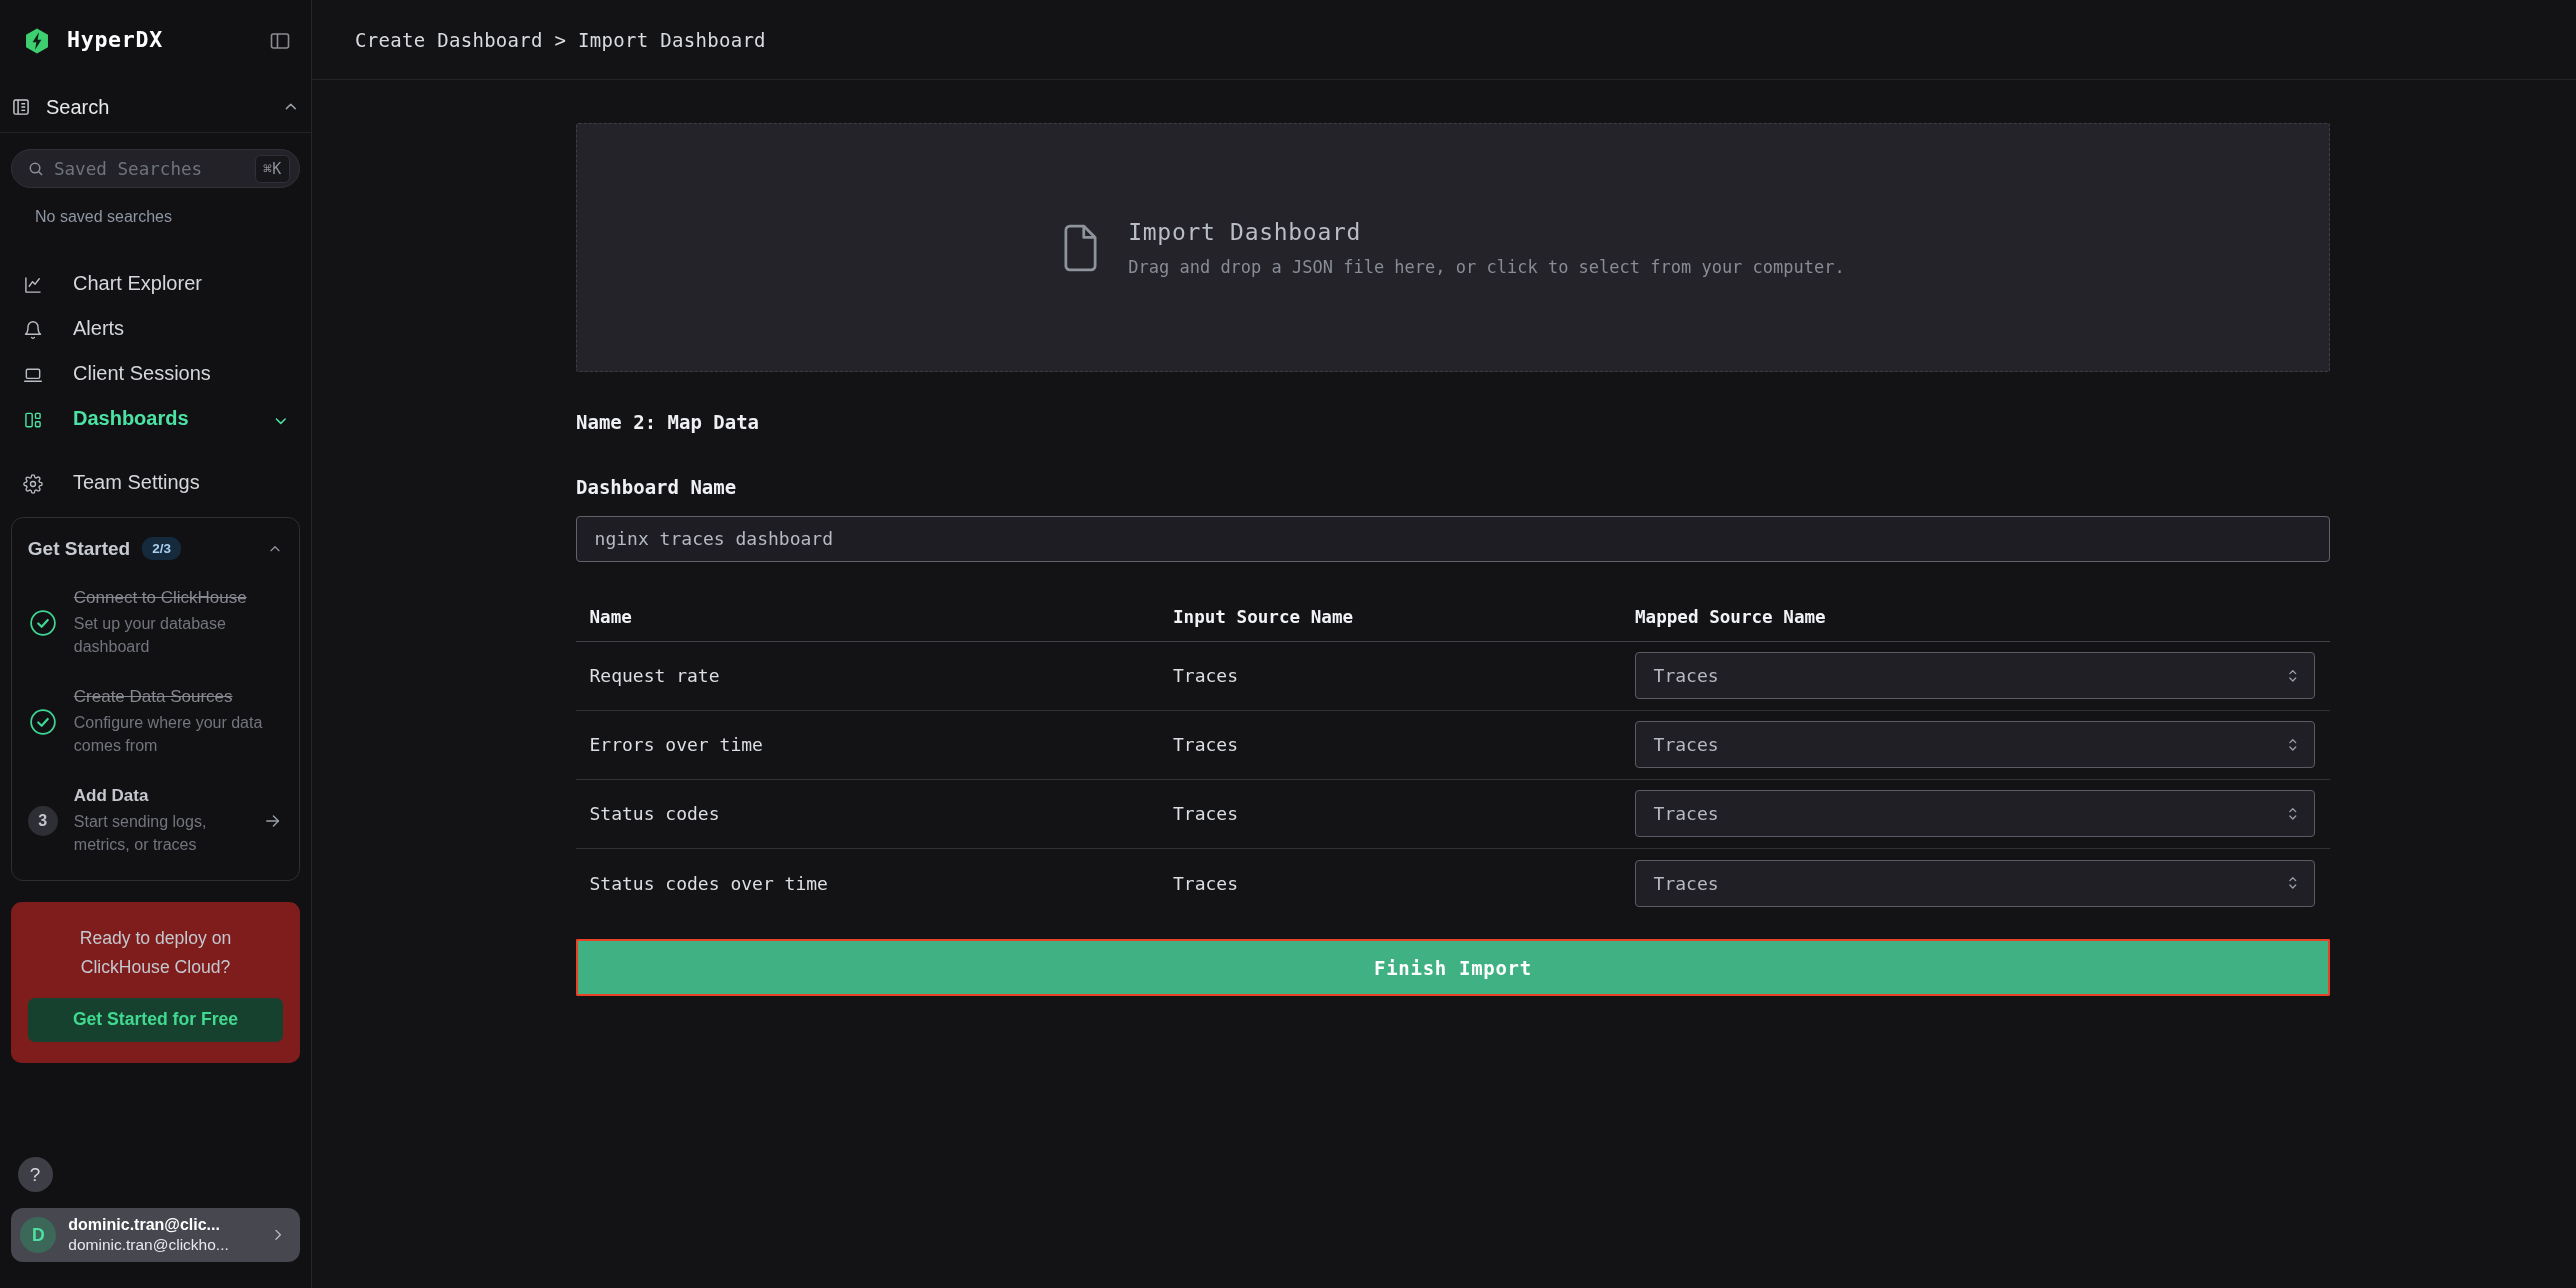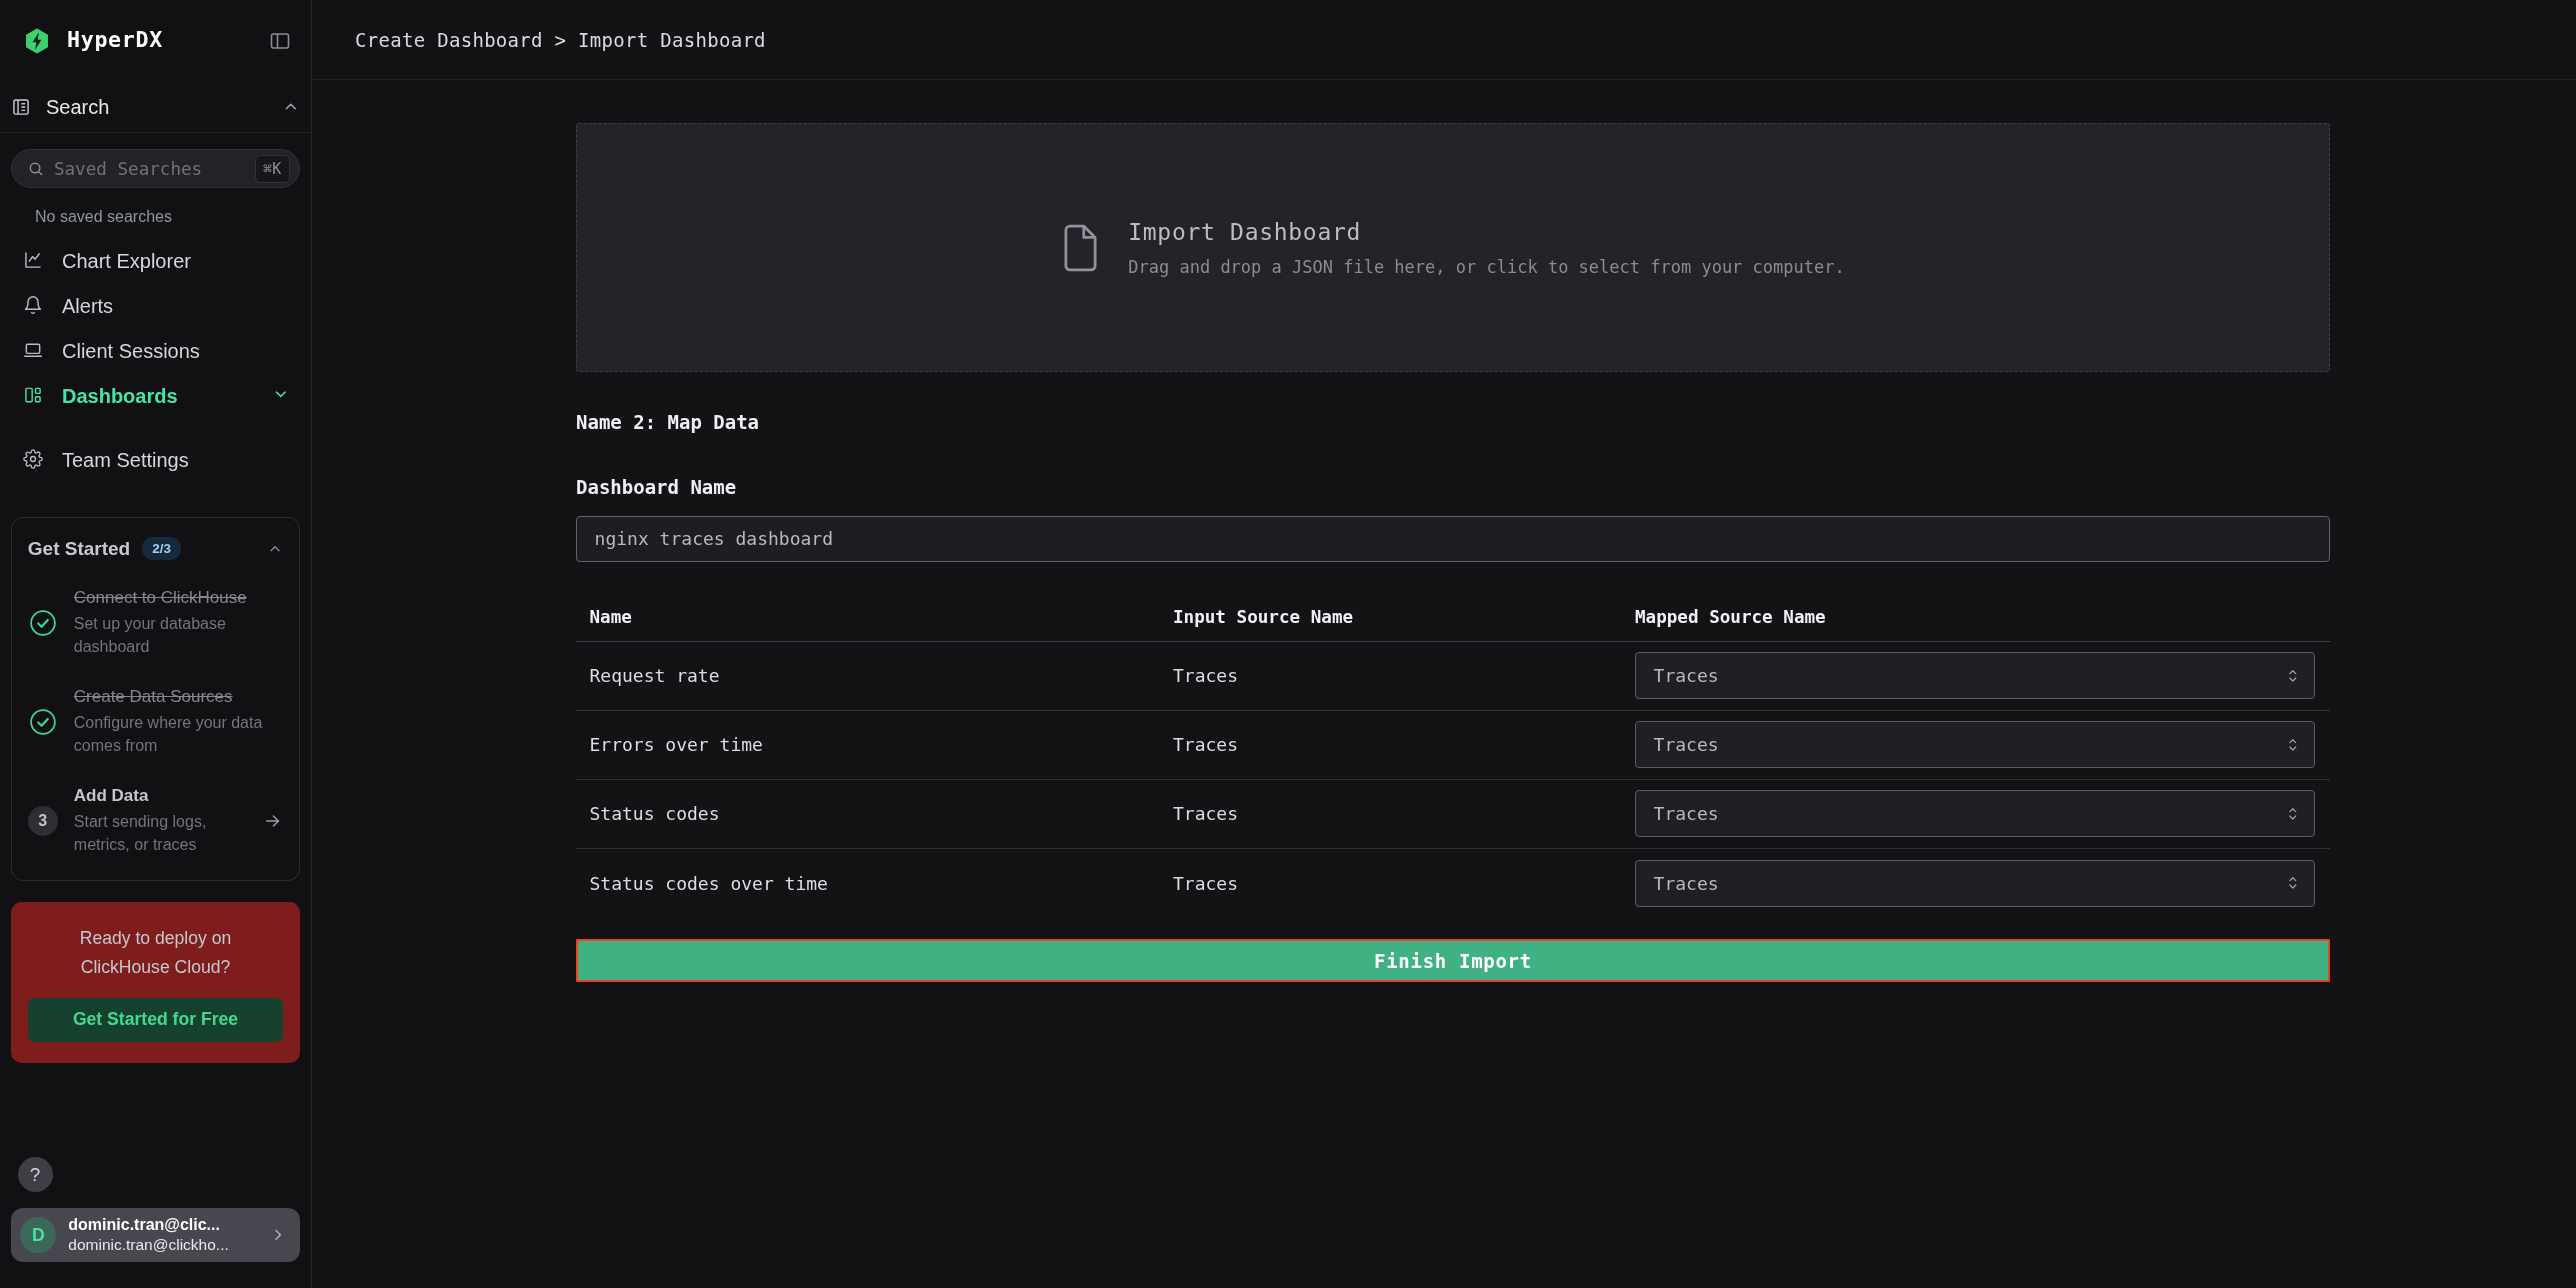--- a/index.html
+++ b/index.html
@@ -25,21 +25,21 @@
   .section-head .lbl svg{color:#c9ccd1}
   .section-head .chev{margin-left:auto;color:#9aa0a8;display:flex}
   .divider{border-top:0.7px solid #222227}
   .search-box{margin:16px 10.8px 0;height:39px;flex:none;border-radius:19.6px;background:#222228;border:0.7px solid #31313a;display:flex;align-items:center;gap:9.5px;padding:0 9.5px 0 15px}
   .search-box svg{color:#8b8f98;flex:none}
   .search-box input{flex:1;min-width:0;background:transparent;border:none;outline:none;font:400 17.6px var(--mono);color:#c8ccd2}
   .search-box input::placeholder{color:#6f737c}
   .kbd{flex:none;font:400 15px var(--mono);color:#8b8f98;background:#17171b;border:0.7px solid #30303a;border-radius:5.4px;padding:4px 7.4px}
   .no-saved{margin:20px 0 0 35px;font:400 16px var(--sans);color:#8d96a5}
   nav{margin-top:24px;display:flex;flex-direction:column}
-  .nav-item{height:45px;flex:none;display:flex;align-items:flex-start;gap:19px;padding:0 21.6px 0 23px;font:400 20px var(--sans);color:#d4d7db;cursor:pointer}
+  .nav-item{height:45px;flex:none;display:flex;align-items:flex-end;gap:30px;padding:0 21.6px 0 23px;font:400 20px var(--sans);color:#d4d7db;cursor:pointer}
   .nav-item svg{color:#b9bdc4;flex:none}
   .nav-item.active{color:var(--accent);font-weight:700}
   .nav-item.active svg{color:var(--accent)}
   .nav-item .chev{margin-left:auto;color:#9aa0a8;display:flex}
   .nav-gap{margin-top:19px}
 
   .get-started{margin:23px 10.8px 0;border:0.7px solid #2d2d33;border-radius:12px;padding:19px 16px 23px}
   .gs-head{display:flex;align-items:center;gap:12px}
   .gs-title{font:700 19px var(--sans);color:#c6c9cf}
   .gs-badge{font:700 13.5px var(--sans);color:#a9cdee;background:#152a3d;padding:4px 10px;border-radius:10.8px}
@@ -80,21 +80,21 @@
   .field-label{margin-top:43px;font:700 19px var(--mono);color:#eef0f3}
   .text-input{margin-top:17.6px;width:100%;height:46px;background:#1d1d23;border:0.7px solid #62626c;border-radius:4px;padding:0 17.6px;font:400 18px var(--mono);color:#b6bac1;outline:none;display:block}
   .tbl{margin-top:31px}
   .tbl-head{display:grid;grid-template-columns:597px 462px 1fr;align-items:center;height:49px;border-bottom:0.7px solid #42424a;font:700 17.6px var(--mono);color:#f0f2f5}
   .tbl-head > :first-child{padding-left:13.5px}
   .tbl-row{display:grid;grid-template-columns:597px 462px 1fr;align-items:center;height:69px;border-bottom:0.7px solid #303036;font:400 18px var(--mono);color:#dbdee2}
   .tbl-row:last-child{border-bottom:none}
   .tbl-row > :first-child{padding-left:13.5px}
   .select{height:47px;margin-right:15px;background:#1f1f25;border:0.7px solid #5b5b65;border-radius:4px;display:flex;align-items:center;padding:0 12px 0 17.6px;font:400 18px var(--mono);color:#b6bac1;cursor:pointer}
   .select .stepper{margin-left:auto;color:#9ba0a8;display:flex}
-  .finish-btn{margin-top:21.6px;width:100%;height:43px;background:#3fb183;border:2.7px solid #e84227;border-radius:1.4px;color:#ffffff;font:700 19px var(--mono);display:flex;align-items:center;justify-content:center;cursor:pointer;letter-spacing:0.7px}
+  .finish-btn{margin-top:21.6px;width:100%;height:57px;background:#3fb183;border:2.7px solid #e84227;border-radius:1.4px;color:#ffffff;font:700 19px var(--mono);display:flex;align-items:center;justify-content:center;cursor:pointer;letter-spacing:0.7px}
 </style>
 </head>
 <body>
 
 <div class="app">
 
   <aside class="sidebar">
 
     <div class="logo-row">
       <div class="logo">

